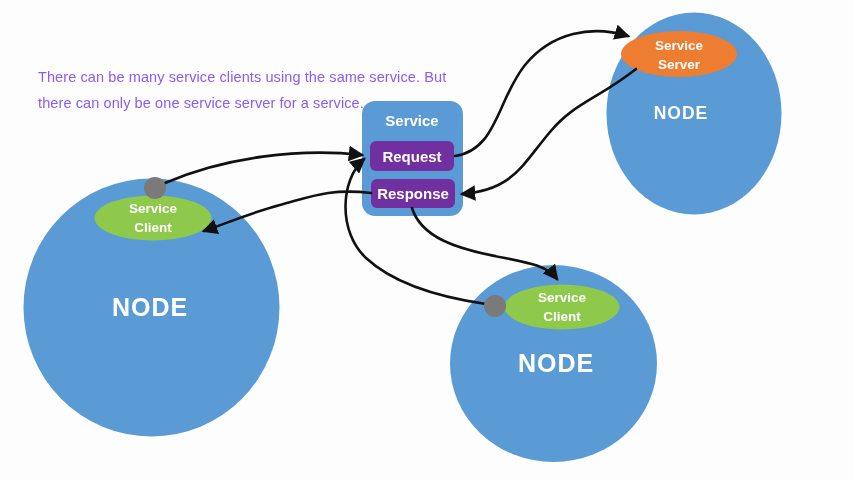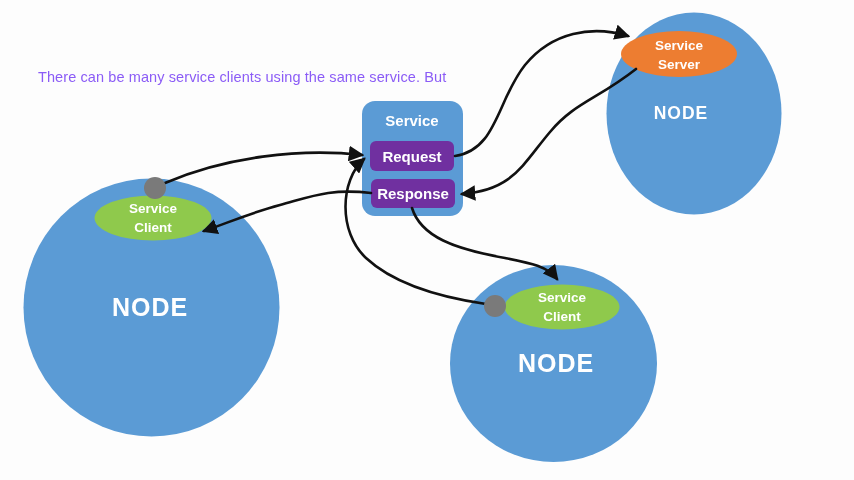--- a/index.html
+++ b/index.html
@@ -55,20 +55,21 @@
     stroke-linecap: round;
   }
 </style>
 </head>
 <body>
 
 <div class="stage">
 
   <div class="caption">
     <div>There can be many service clients using the same service. But</div>
+    <div>there can only be one service server for a service.</div>
   </div>
 
   <svg class="diagram" width="854" height="480" viewBox="0 0 854 480">
     <defs>
       <marker id="arrowhead" viewBox="0 0 10 10" refX="8.5" refY="5" markerWidth="6" markerHeight="6" orient="auto-start-reverse">
         <path d="M0,0 L10,5 L0,10 Z" fill="#111111"></path>
       </marker>
     </defs>
 
     <ellipse cx="151.5" cy="307.5" rx="128" ry="129" fill="#5B9BD5"></ellipse>

